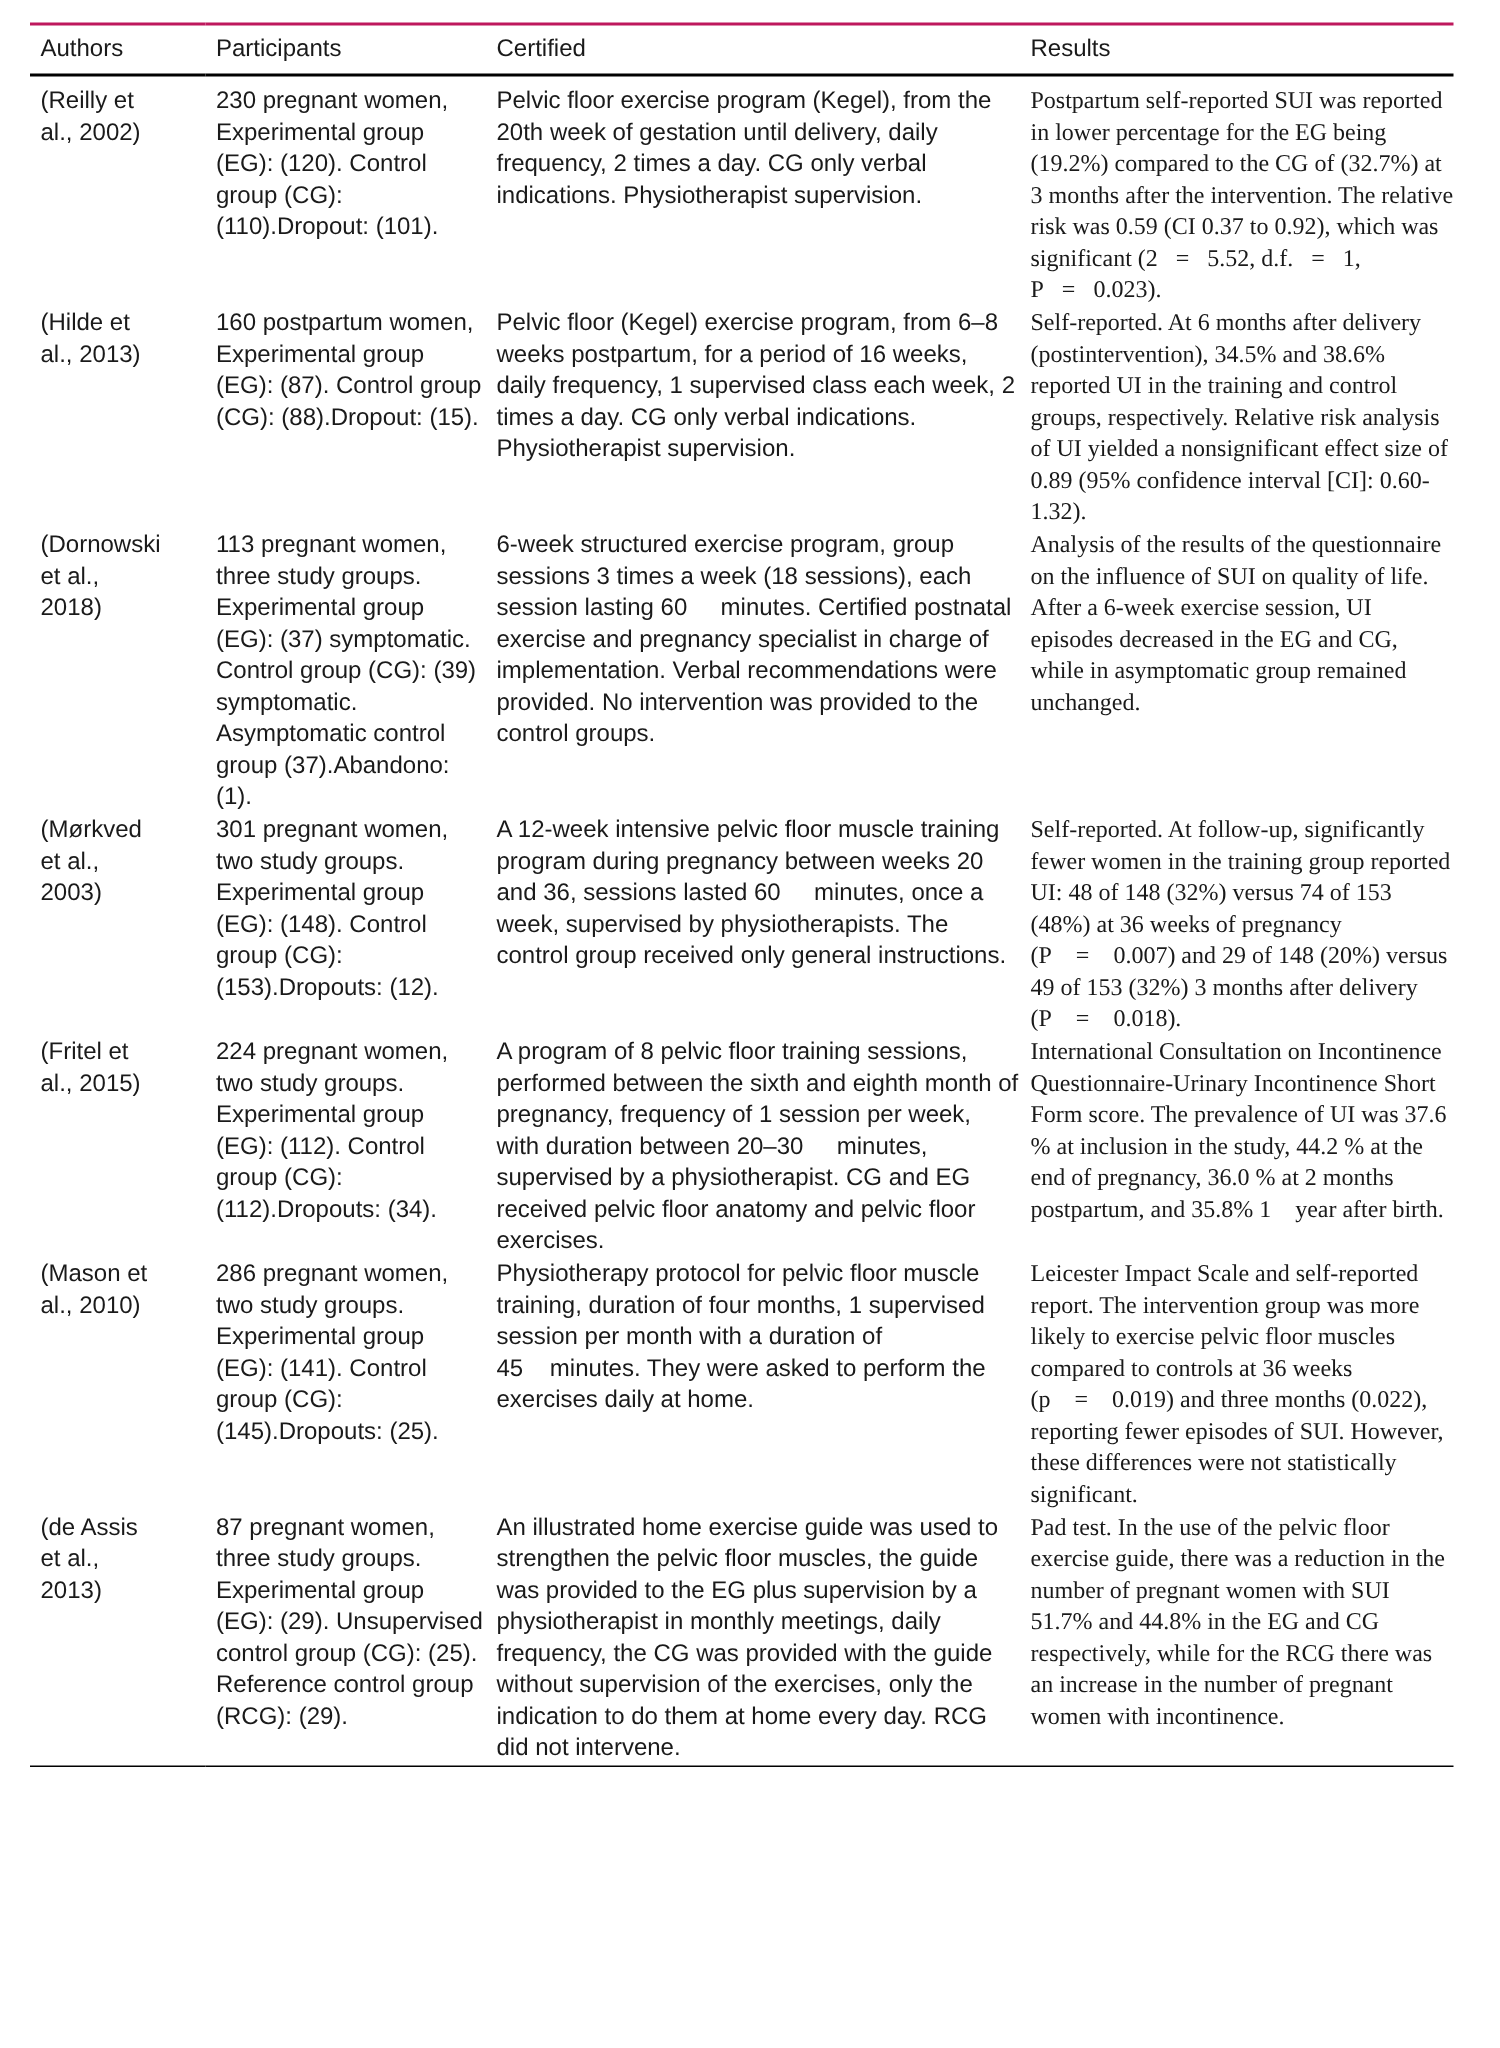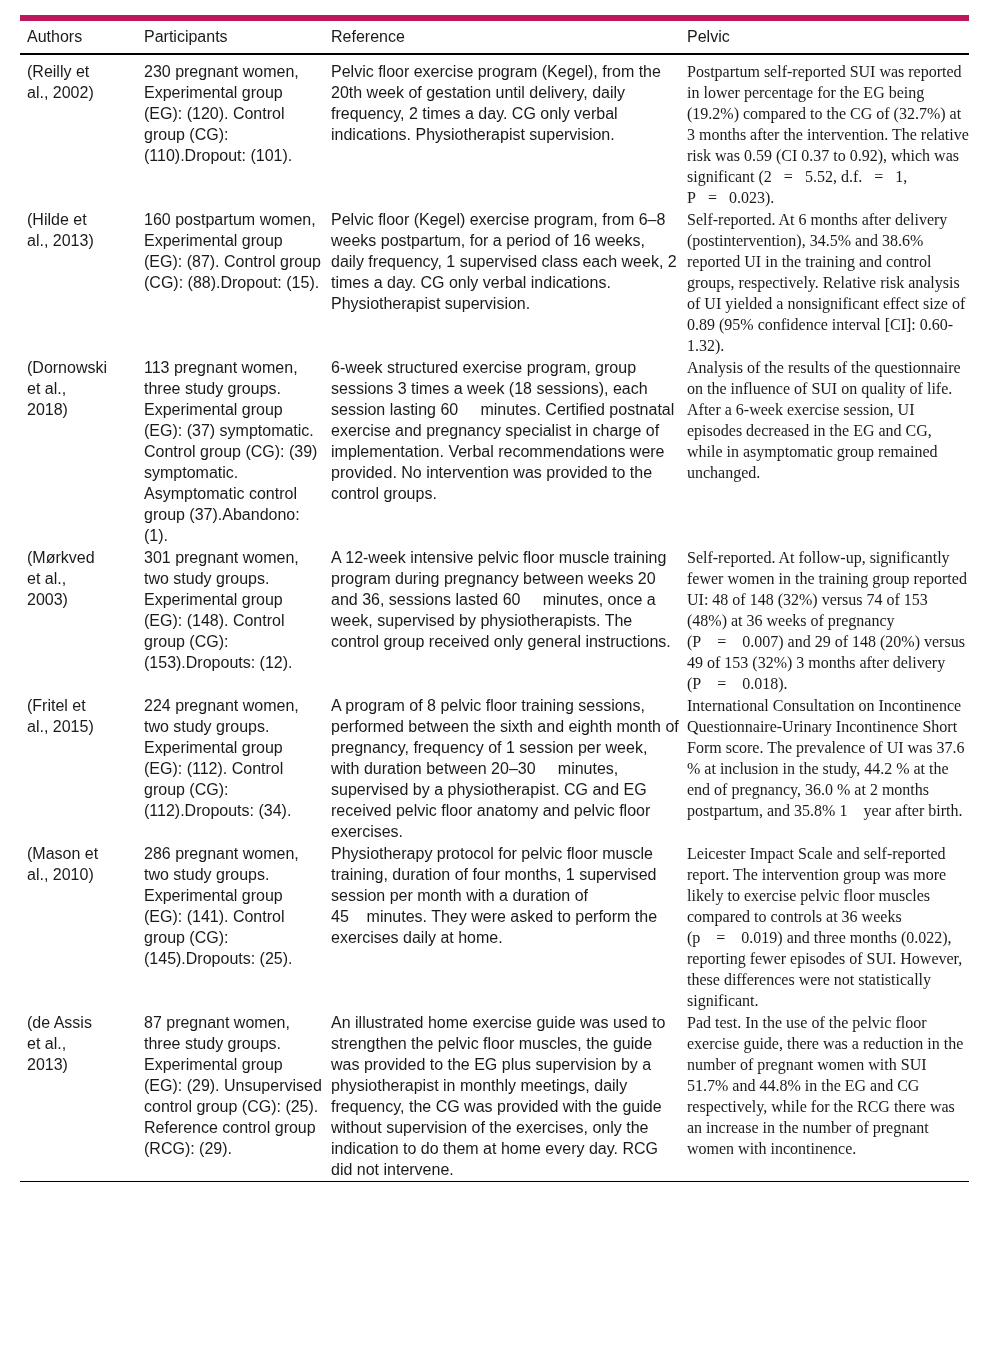--- a/index.html
+++ b/index.html
@@ -16,21 +16,21 @@
     color: #1a1a1a;
     overflow: hidden;
   }
   .page {
     padding: 15px 0 0 20px;
   }
   table.studies {
     border-collapse: collapse;
     table-layout: fixed;
     width: 949px;
-    border-top: 6px solid #be185d;
+    border-top: 2px solid #be185d;
     border-bottom: 1.5px solid #000;
   }
   table.studies thead th {
     border-bottom: 2px solid #000;
     font-weight: 400;
     text-align: left;
     vertical-align: top;
     padding: 5px 0 6px 7px;
   }
   table.studies td {
@@ -54,22 +54,22 @@
     <colgroup>
       <col style="width:117px">
       <col style="width:187px">
       <col style="width:356px">
       <col style="width:289px">
     </colgroup>
     <thead>
       <tr>
         <th>Authors</th>
         <th>Participants</th>
-        <th>Reference</th>
-        <th>Pelvic</th>
+        <th>Certified</th>
+        <th>Results</th>
       </tr>
     </thead>
     <tbody>
       <tr>
         <td class="c1">(Reilly et
 al., 2002)</td>
         <td class="c2">230 pregnant women, Experimental group (EG): (120). Control group (CG): (110).Dropout: (101).</td>
         <td class="c3">Pelvic floor exercise program (Kegel), from the 20th week of gestation until delivery, daily frequency, 2 times a day. CG only verbal indications. Physiotherapist supervision.</td>
         <td class="c4">Postpartum self-reported SUI was reported in lower percentage for the EG being (19.2%) compared to the CG of (32.7%) at 3 months after the intervention. The relative risk was 0.59 (CI 0.37 to 0.92), which was significant (2&nbsp;&nbsp;&nbsp;=&nbsp;&nbsp;&nbsp;5.52, d.f.&nbsp;&nbsp;&nbsp;=&nbsp;&nbsp;&nbsp;1, P&nbsp;&nbsp;&nbsp;=&nbsp;&nbsp;&nbsp;0.023).</td>
       </tr>

